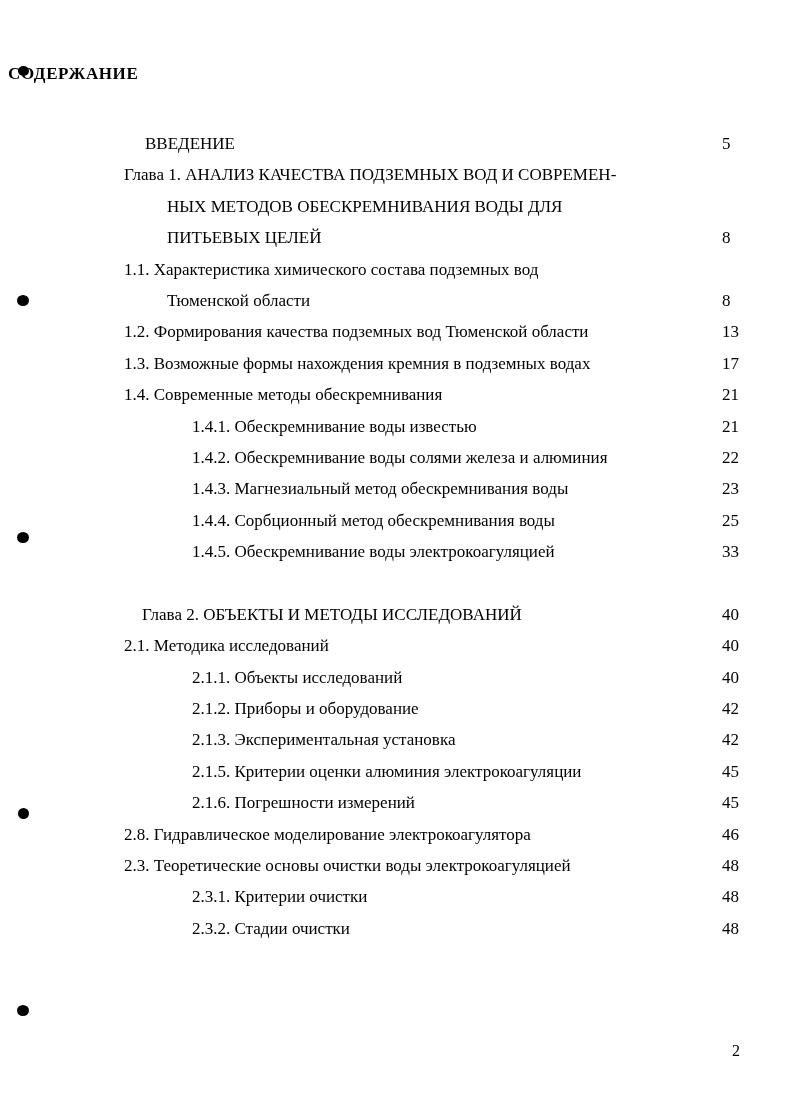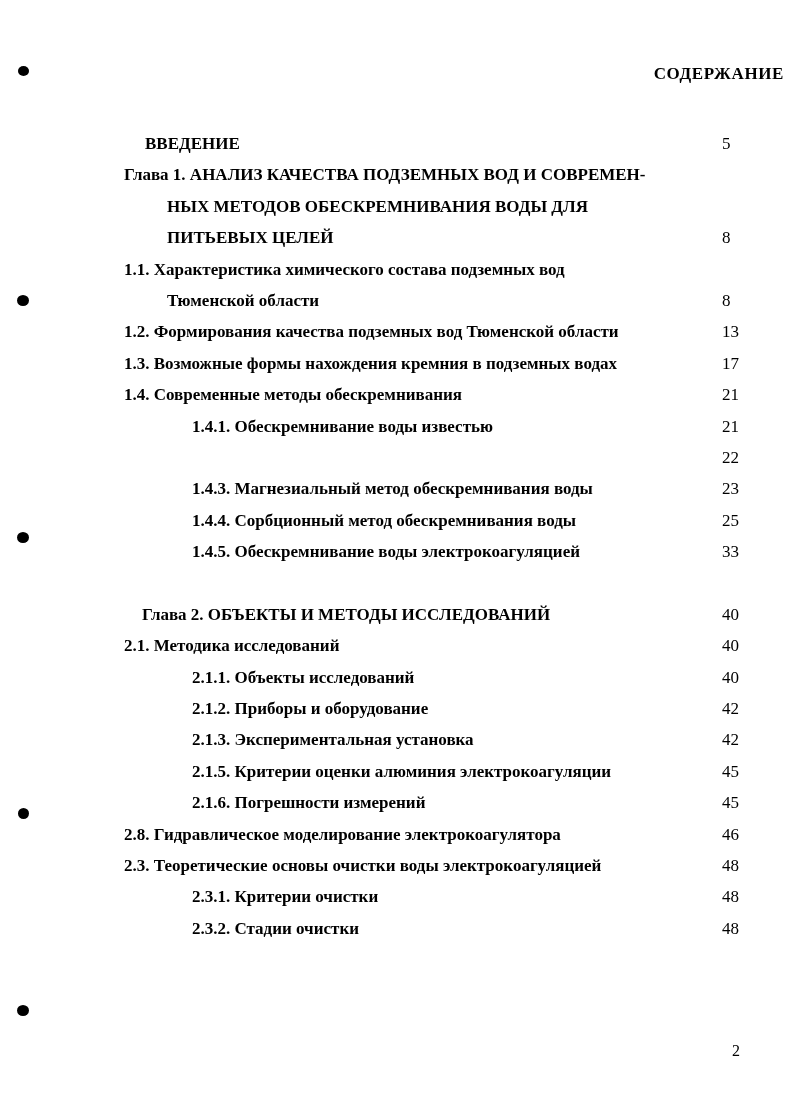--- a/index.html
+++ b/index.html
@@ -27,25 +27,26 @@
     background: #000000;
     border-radius: 50%;
   }
 
   
   #doc-title {
     position: absolute;
     top: 64px;
     left: 0;
     width: 784px;
-    text-align: right;
+    text-align: left;
     font-size: 17px;
     font-weight: bold;
     letter-spacing: 0.6px;
     font-family: "Liberation Serif", "DejaVu Serif", serif;
+    padding-left: 8px;
   }
 
   
   #toc {
     position: absolute;
     top: 128px;
     left: 0;
     width: 792px;
   }
   .toc-row {
@@ -56,21 +57,20 @@
     white-space: nowrap;
   }
   .toc-row.spacer {
     height: 31.4px;
   }
   .toc-text {
     position: absolute;
     top: 0;
     left: 0;
     display: inline-block;
-    font-weight: bold;
   }
   .toc-page {
     position: absolute;
     top: 0;
     left: 722px;
     width: 40px;
     text-align: left;
     font-size: 17px;
   }
 
@@ -139,20 +139,21 @@
       </div>
       <div class="toc-row">
         <span class="toc-text lvl-sec">1.4.  Современные методы обескремнивания</span>
         <span class="toc-page">21</span>
       </div>
       <div class="toc-row">
         <span class="toc-text lvl-sub">1.4.1. Обескремнивание воды известью</span>
         <span class="toc-page">21</span>
       </div>
       <div class="toc-row">
+        <span class="toc-text lvl-sub">1.4.2. Обескремнивание воды солями железа и алюминия</span>
         <span class="toc-page">22</span>
       </div>
       <div class="toc-row">
         <span class="toc-text lvl-sub">1.4.3. Магнезиальный метод обескремнивания воды</span>
         <span class="toc-page">23</span>
       </div>
       <div class="toc-row">
         <span class="toc-text lvl-sub">1.4.4. Сорбционный метод обескремнивания воды</span>
         <span class="toc-page">25</span>
       </div>

